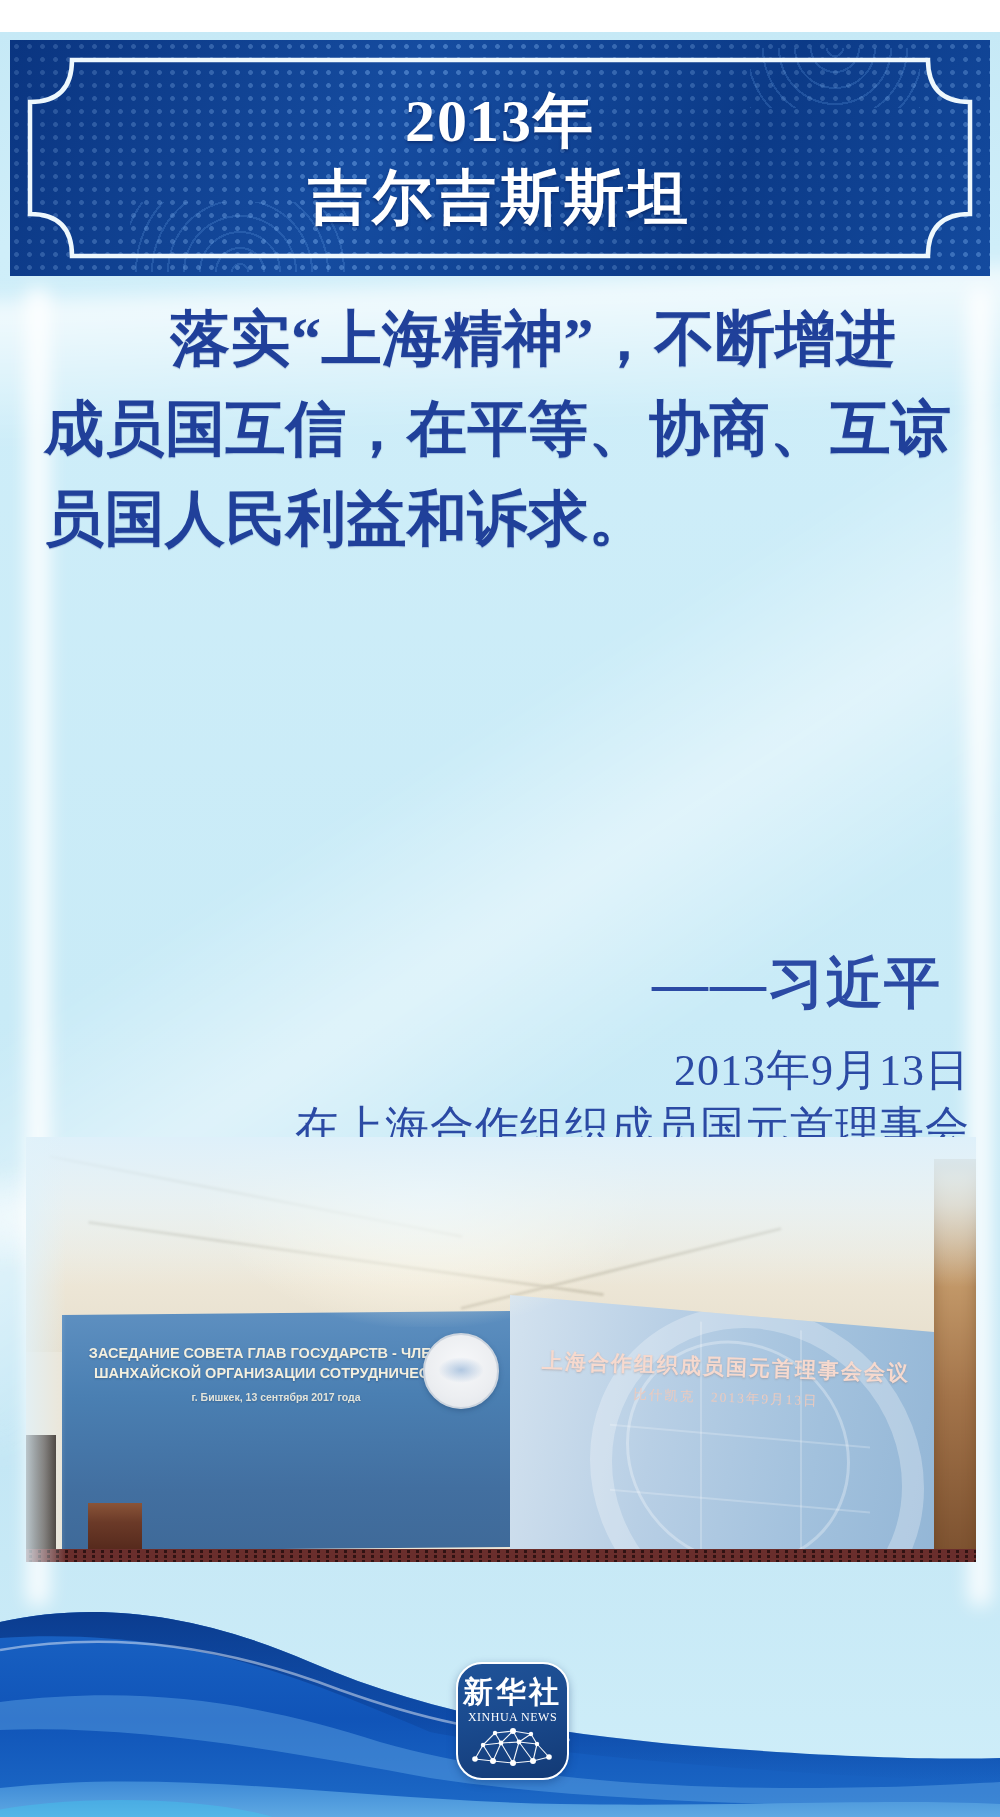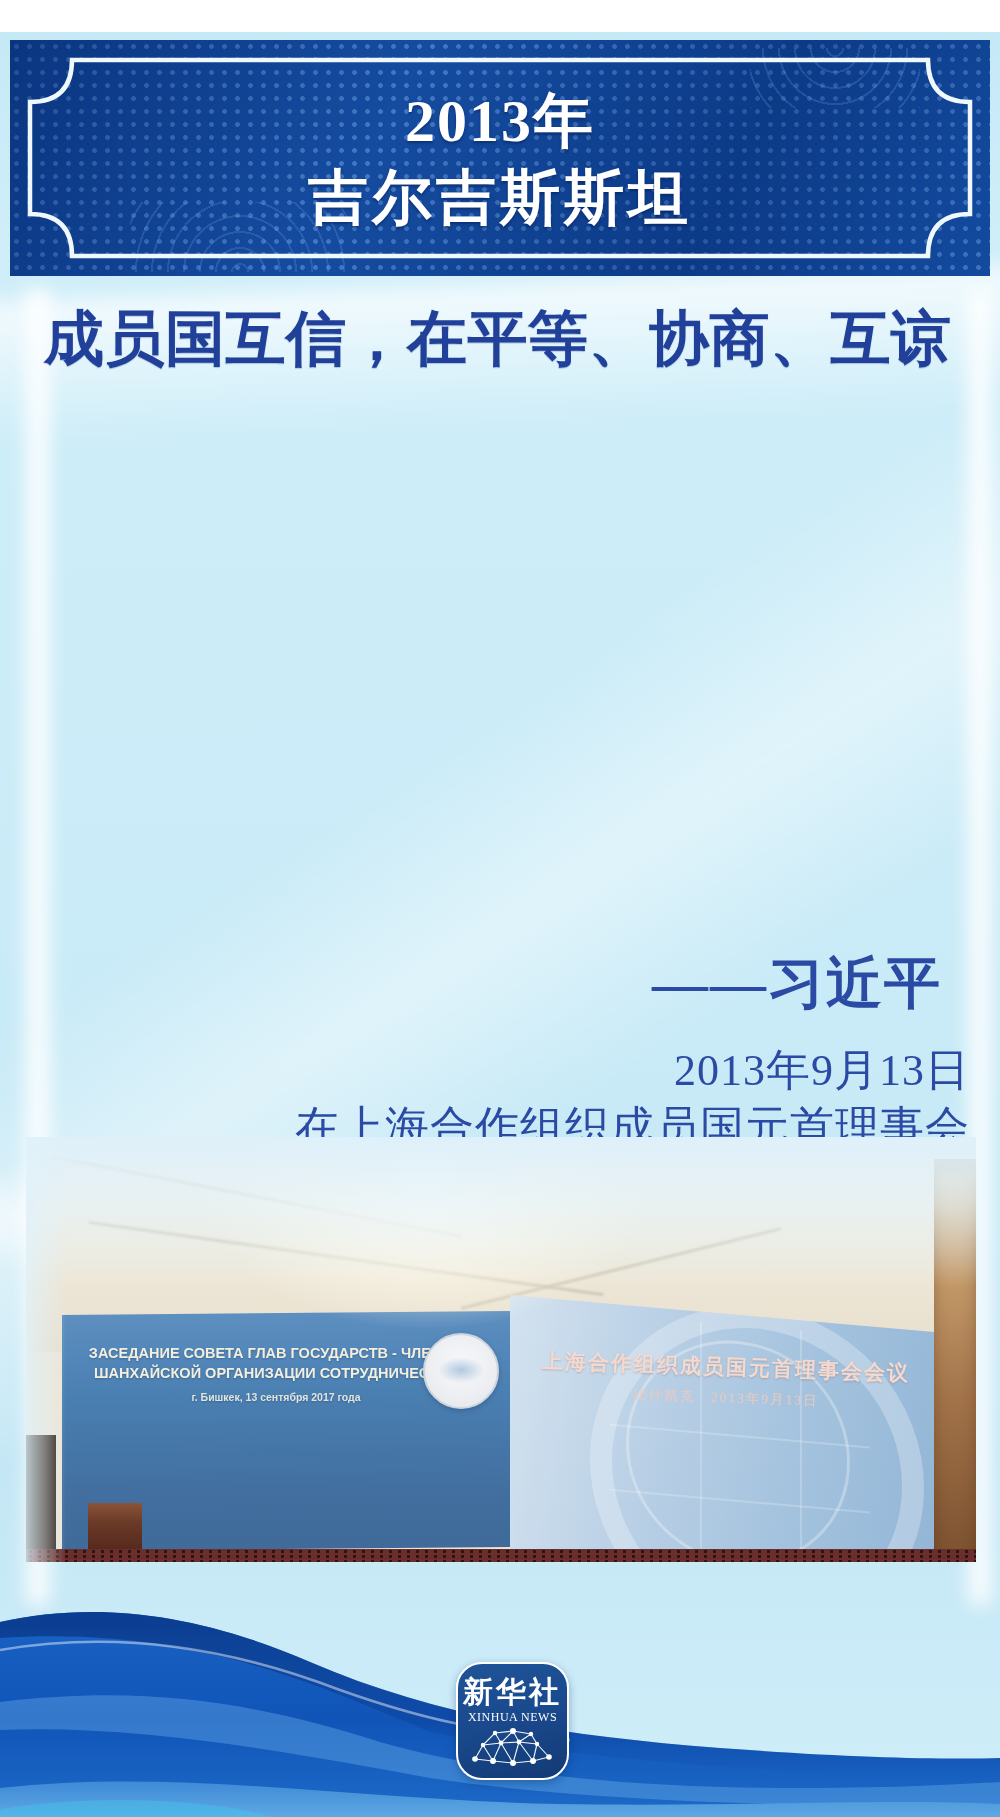--- a/index.html
+++ b/index.html
@@ -137,21 +137,23 @@
     <svg viewBox="0 0 980 236">
       <path d="M 62 20 H 918 Q 918 62 960 62 V 174 Q 918 174 918 216 H 62 Q 62 174 20 174 V 62 Q 62 62 62 20 Z" fill="none" stroke="#eef8fd" stroke-width="4.5"></path>
     </svg>
     <div class="banner-text">
       <div class="banner-year">2013年</div>
       <div class="banner-country">吉尔吉斯斯坦</div>
     </div>
   </div>
 
   <div class="quote">
+    <span class="q-line q-indent">落实“上海精神”，不断增进</span>
     <span class="q-line">成员国互信，在平等、协商、互谅</span>
+    <span class="q-line">员国人民利益和诉求。</span>
   </div>
 
   <div class="attribution">
     <div class="att-author">——习近平</div>
     <div class="att-small">
       <div>2013年9月13日</div>
       <div>在上海合作组织成员国元首理事会</div>
       <div>第十三次会议上的讲话</div>
     </div>
   </div>

